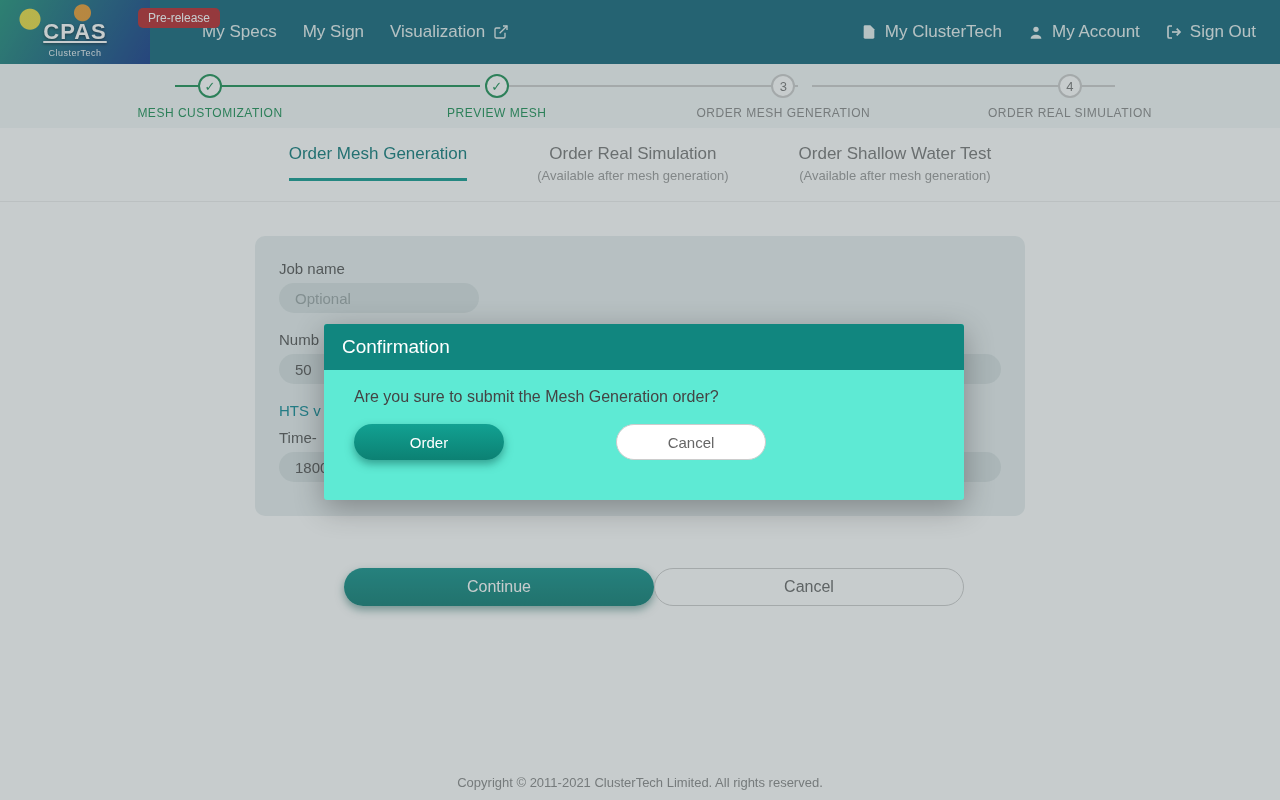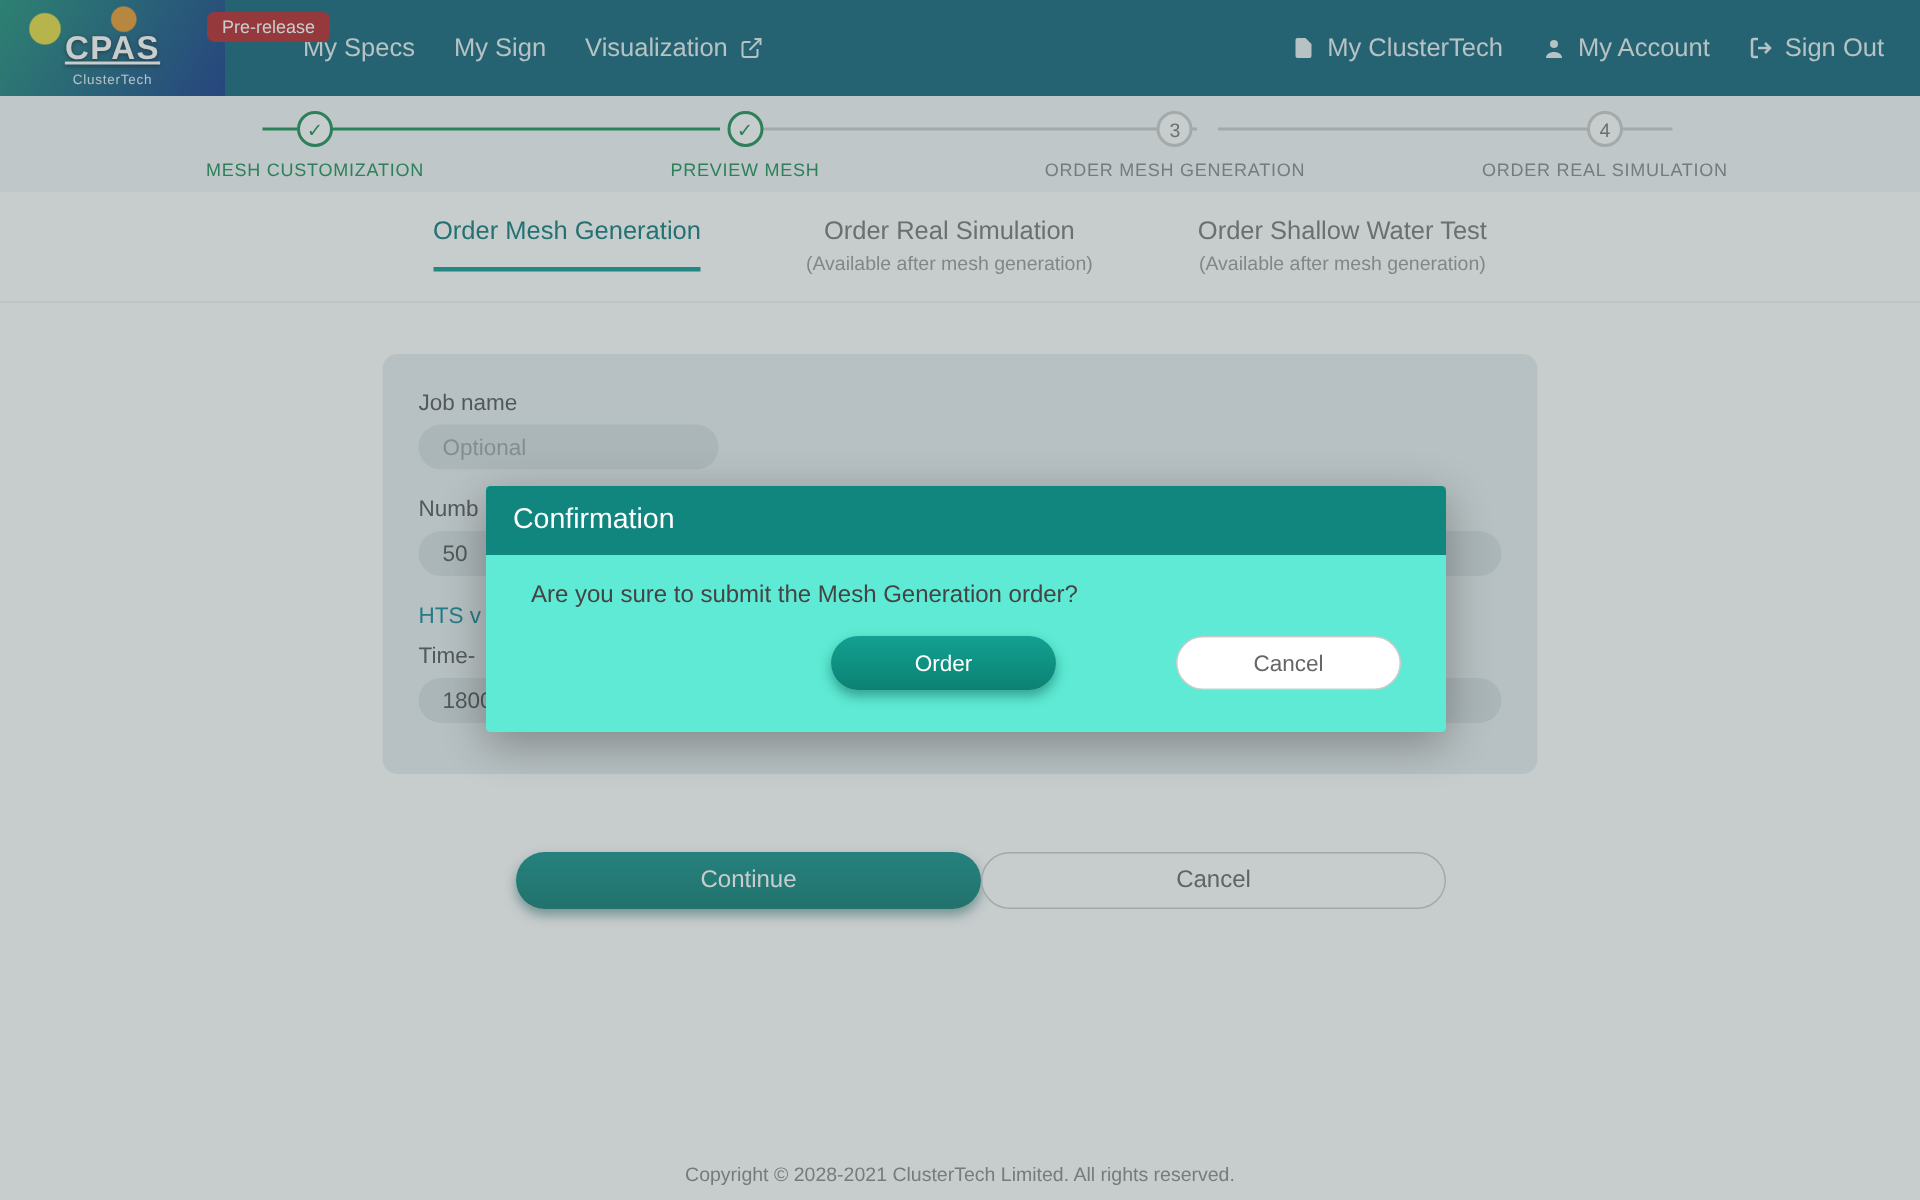--- a/index.html
+++ b/index.html
@@ -181,23 +181,23 @@
     z-index: 100;
     overflow: hidden;
   }
   .modal-header {
     background: #11867f;
     color: #fff;
     font-size: 19px;
     padding: 12px 18px;
     font-weight: 500;
   }
-  .modal-body { padding: 18px 30px 28px; }
+  .modal-body { padding: 18px 30px 40px; }
   .modal-text { font-size: 16px; color: #444; margin-bottom: 18px; }
-  .modal-buttons { display: flex; gap: 80px; justify-content: flex-end; }
+  .modal-buttons { display: flex; gap: 112px; justify-content: flex-start; }
   .mbtn {
     width: 150px; height: 36px; border-radius: 18px;
     display: flex; align-items: center; justify-content: center;
     font-size: 15px; cursor: pointer;
   }
   .mbtn-primary {
     background: linear-gradient(#12a192, #0c8173);
     color: #fff; border: none;
     box-shadow: 0 4px 8px rgba(10,90,80,.5);
   }
@@ -313,21 +313,21 @@
       <input class="input" value="1800" style="">
     </div>
   </div>
 </div>
 
 <div class="page-buttons">
   <button class="btn btn-primary">Continue</button>
   <button class="btn btn-ghost">Cancel</button>
 </div>
 
-<div class="footer">Copyright © 2028-2021 ClusterTech Limited. All rights reserved.</div>
+<div class="footer">Copyright © 2011-2021 ClusterTech Limited. All rights reserved.</div>
 
 <div class="overlay"></div>
 <div class="modal">
   <div class="modal-header">Confirmation</div>
   <div class="modal-body">
     <div class="modal-text">Are you sure to submit the Mesh Generation order?</div>
     <div class="modal-buttons">
       <button class="mbtn mbtn-primary">Order</button>
       <button class="mbtn mbtn-ghost">Cancel</button>
     </div>

